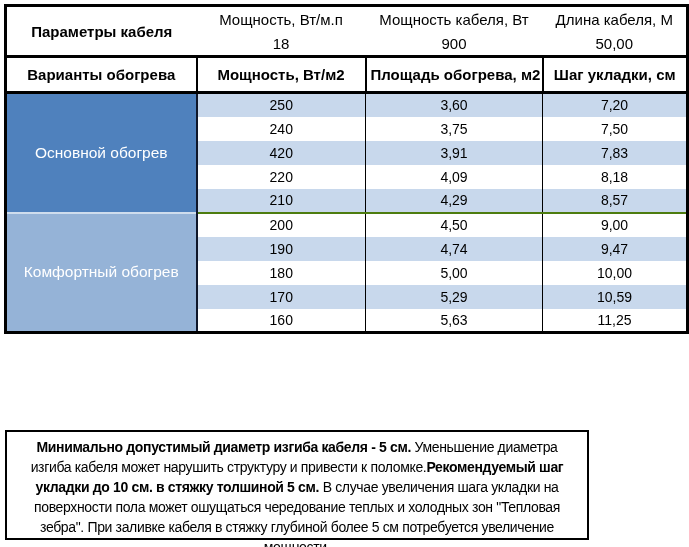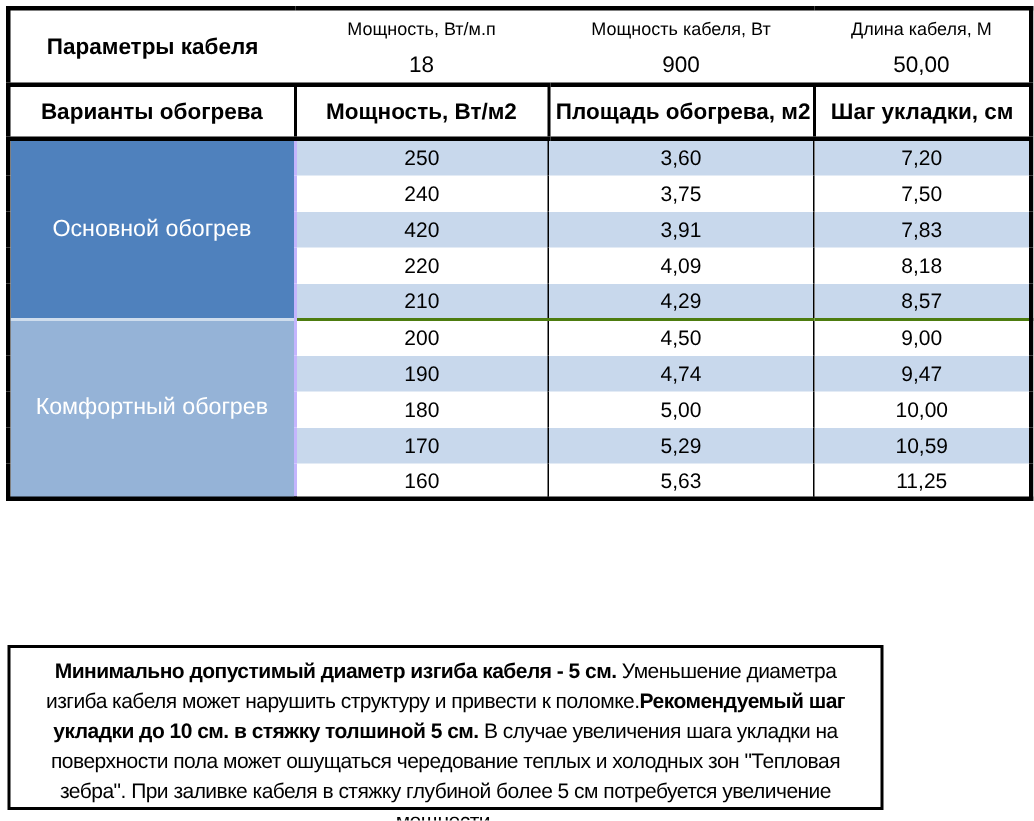--- a/index.html
+++ b/index.html
@@ -34,21 +34,21 @@
 
   
   tr.params-label-row { height: 26px; }
   tr.params-value-row { height: 25px; }
   .params-title-cell {
     font-weight: bold;
     font-size: 15px;
     vertical-align: top;
     padding-top: 5px;
   }
-  .params-label-cell { font-size: 12px; margin-top: 19px; }
+  .params-label-cell { font-size: 15px; margin-top: 19px; }
   .params-value-cell { font-size: 15px; }
 
   
   tr.header-row { height: 36px; }
   tr.header-row th {
     font-size: 15px;
     font-weight: bold;
     border-top: 3px solid #000000;
     border-bottom: 3px solid #000000;
     border-left: 2px solid #000000;
@@ -65,21 +65,21 @@
     border-right: 1.5px solid #000000;
   }
   tr.data-row td.data-cell:last-child { border-right: none; }
   tr.data-row.striped td.data-cell { background: var(--stripe-bg); }
   tr.section-split td.data-cell { border-top: 2px solid #4d7c0f; }
 
   
   td.group-cell {
     color: #ffffff;
     font-size: 15.5px;
-    border-right: 2px solid #c4b5fd;
+    border-right: 2px solid #0f172a;
   }
   td.group-cell.main    { background: var(--main-bg); }
   td.group-cell.comfort { background: var(--comfort-bg); border-top: 2px solid #cfdded; }
 
   
   .note-box {
     position: absolute;
     top: 430px;
     left: 5px;
     width: 584px;

